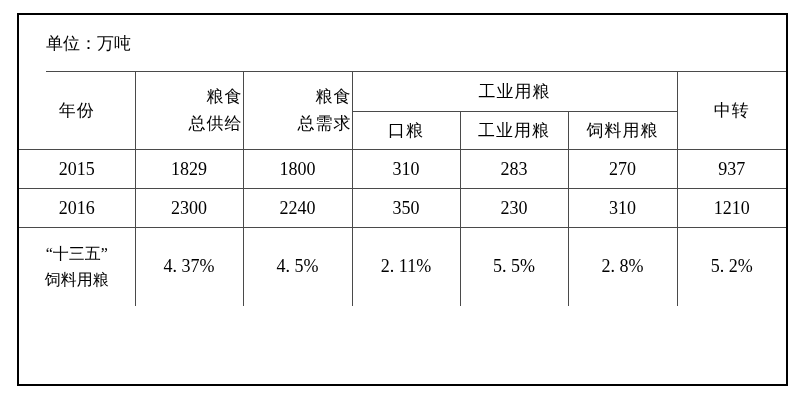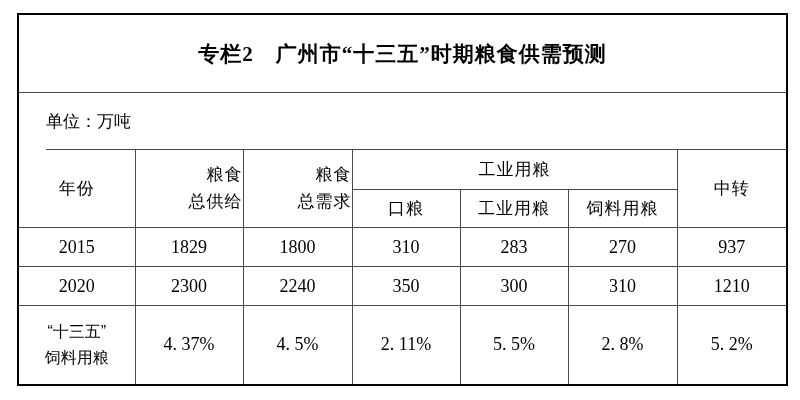--- a/index.html
+++ b/index.html
@@ -73,38 +73,35 @@
     font-family: "Liberation Sans", "DejaVu Sans", sans-serif;
     font-size: 17px;
     letter-spacing: 1px;
   }
   .hdr .line { display: block; line-height: 1.55; text-align: right; }
   .num {
     font-family: Liberation Serif, serif;
     font-size: 18px;
   }
   .rowlabel {
-    font-family: Liberation Sans, sans-serif;
+    font-family: Liberation Serif, serif;
     font-size: 16px;
   }
   .rowlabel .line { display: block; line-height: 1.6; }
   tr.r-header-top    { height: 39px; }
   tr.r-header-bottom { height: 38px; }
   tr.r-2015 { height: 39px; }
   tr.r-2020 { height: 38px; }
   tr.r-growth { height: 78px; }
 </style>
 </head>
 <body>
 
 <div class="panel-box">
 
-  <div class="title-band">
-    <div class="panel-title">专栏2　广州市“十三五”时期粮食供需预测</div>
-  </div>
 
   <div class="unit-band">
     <div class="unit-label">单位：万吨</div>
   </div>
 
   <table class="grain-table">
     <colgroup>
       <col style="width:116px">
       <col style="width:108px">
       <col style="width:109px">
@@ -137,25 +134,25 @@
         <td class="num">2015</td>
         <td class="num">1829</td>
         <td class="num">1800</td>
         <td class="num">310</td>
         <td class="num">283</td>
         <td class="num">270</td>
         <td class="num">937</td>
       </tr>
 
       <tr class="r-2020">
-        <td class="num">2020</td>
+        <td class="num">2016</td>
         <td class="num">2300</td>
         <td class="num">2240</td>
         <td class="num">350</td>
-        <td class="num">300</td>
+        <td class="num">230</td>
         <td class="num">310</td>
         <td class="num">1210</td>
       </tr>
 
       <tr class="r-growth">
         <td class="rowlabel">
           <span class="line">“十三五”</span>
           <span class="line">饲料用粮</span>
         </td>
         <td class="num">4. 37%</td>

